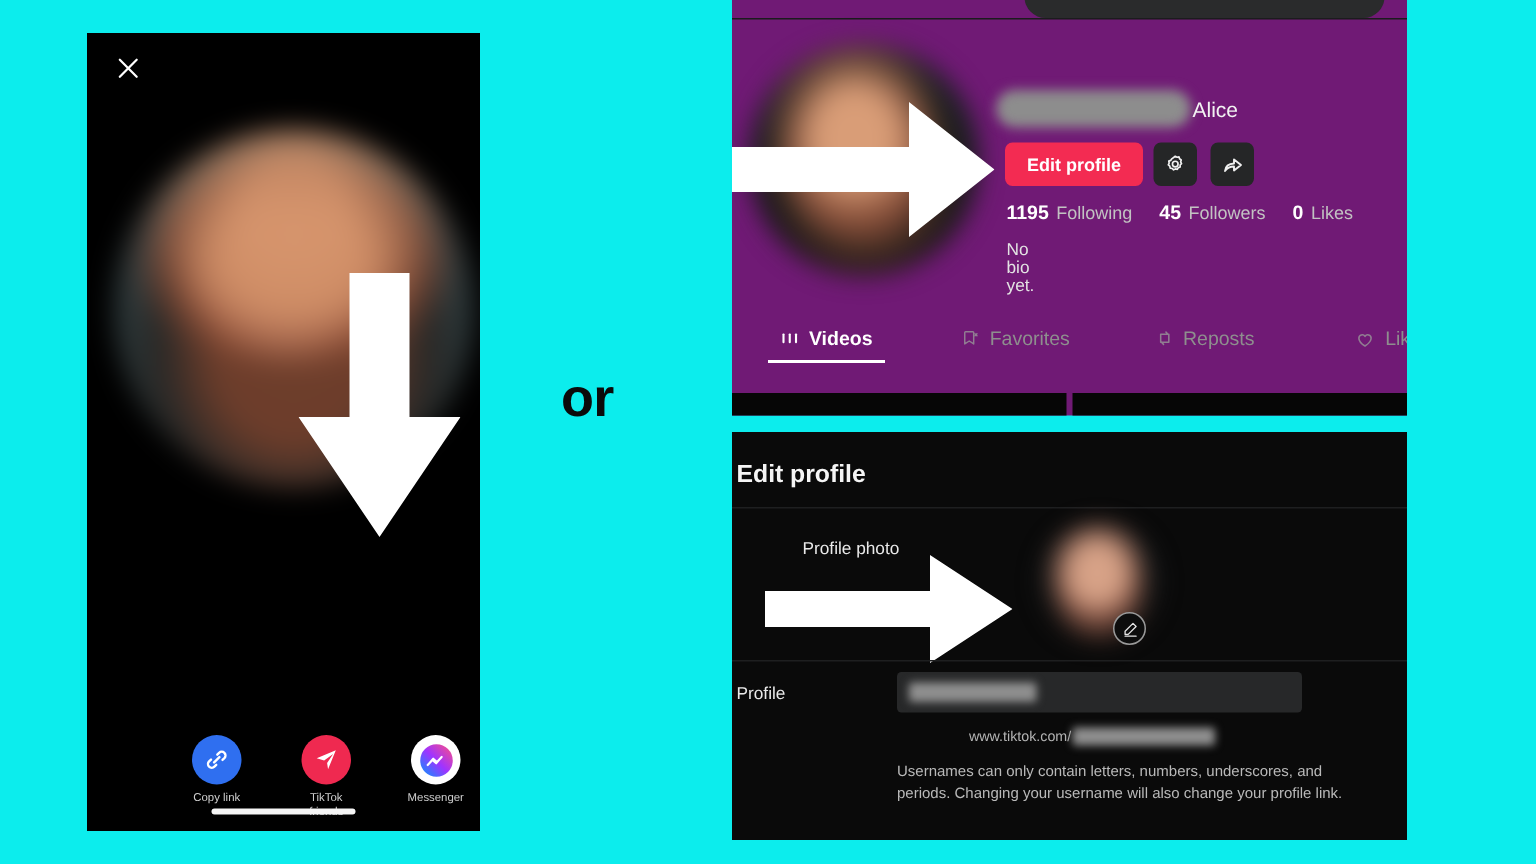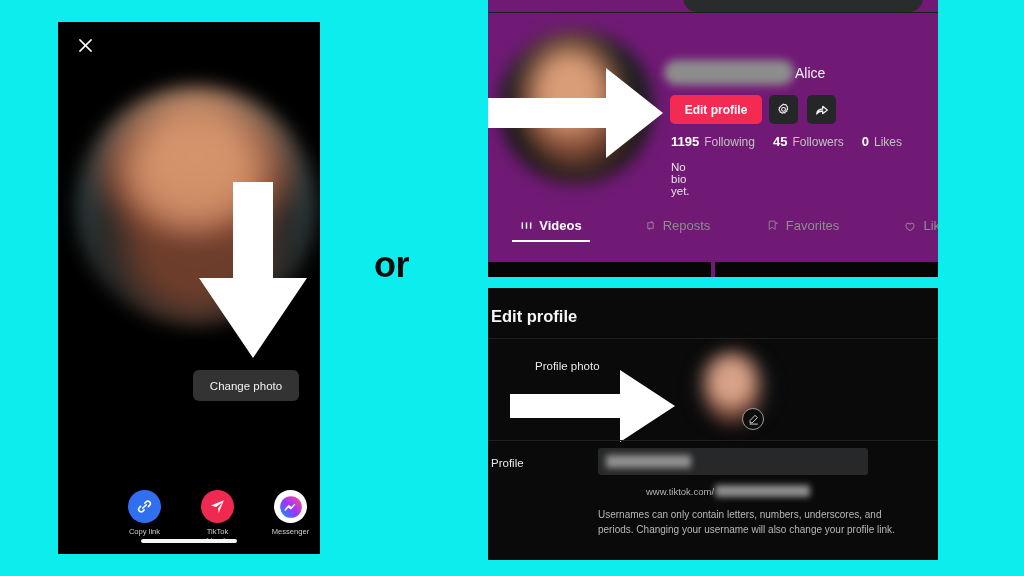--- a/index.html
+++ b/index.html
@@ -207,23 +207,20 @@
         <line x1="21" y1="3" x2="3" y2="21"></line>
     </svg>
   </div>
 
   <div id="avatar-big"></div>
 
   <svg id="down-arrow" viewBox="0 0 108 176">
     <polygon points="34,0 74,0 74,96 108,96 54,176 0,96 34,96" fill="#ffffff"></polygon>
   </svg>
 
-  <div id="change-photo-button">
-    <span>Change photo</span>
-  </div>
 
 
   <div id="share-row">
 
     <div class="share-item">
       <div class="share-circle" style="background:#2f6ff0">
         <svg width="17" height="17" viewBox="0 0 24 24" fill="none" stroke="#fff" stroke-width="2.2" stroke-linecap="round">
           <path d="M9.5 14.5 14.5 9.5"></path>
           <path d="M12.5 7.2 14.2 5.5a3.5 3.5 0 0 1 5 5l-1.8 1.7"></path>
           <path d="M11.5 16.8 9.8 18.5a3.5 3.5 0 0 1-5-5l1.8-1.7"></path>
@@ -324,31 +321,31 @@
   <div id="tabs-row">
     <div class="tab active">
       <svg width="13" height="13" viewBox="0 0 24 24" fill="#ffffff">
         <rect x="3" y="6" width="2.6" height="12" rx="1"></rect>
           <rect x="10.7" y="6" width="2.6" height="12" rx="1"></rect>
           <rect x="18.4" y="6" width="2.6" height="12" rx="1"></rect>
       </svg>
       <span class="tab-label">Videos</span>
     </div>
     <div class="tab">
-      <svg width="13" height="13" viewBox="0 0 24 24" fill="none" stroke="#9a9a9a" stroke-width="1.9" stroke-linecap="round" stroke-linejoin="round">
-        <path d="M7 7h9l-2.5-2.5M7 7v10M17 17H8l2.5 2.5M17 17V7"></path>
-      </svg>
-      <span class="tab-label">Reposts</span>
-    </div>
-    <div class="tab">
       <svg width="13" height="13" viewBox="0 0 24 24" fill="none" stroke="#9a9a9a" stroke-width="1.8" stroke-linejoin="round">
         <path d="M5 4h9a1 1 0 0 1 1 1v14l-5.5-3.6L4 19V5a1 1 0 0 1 1-1z"></path>
         <path d="M16.5 6.5 19 9M19 6.5l-2.5 2.5" stroke-linecap="round"></path>
       </svg>
       <span class="tab-label">Favorites</span>
+    </div>
+    <div class="tab">
+      <svg width="13" height="13" viewBox="0 0 24 24" fill="none" stroke="#9a9a9a" stroke-width="1.9" stroke-linecap="round" stroke-linejoin="round">
+        <path d="M7 7h9l-2.5-2.5M7 7v10M17 17H8l2.5 2.5M17 17V7"></path>
+      </svg>
+      <span class="tab-label">Reposts</span>
     </div>
     <div class="tab">
       <svg width="14" height="14" viewBox="0 0 24 24" fill="none" stroke="#9a9a9a" stroke-width="1.8" stroke-linejoin="round">
         <path d="M12 20s-7-4.4-7-9a3.8 3.8 0 0 1 7-2 3.8 3.8 0 0 1 7 2c0 4.6-7 9-7 9z"></path>
       </svg>
       <span class="tab-label">Liked</span>
     </div>
   </div>
 
   <div id="thumb-row">

